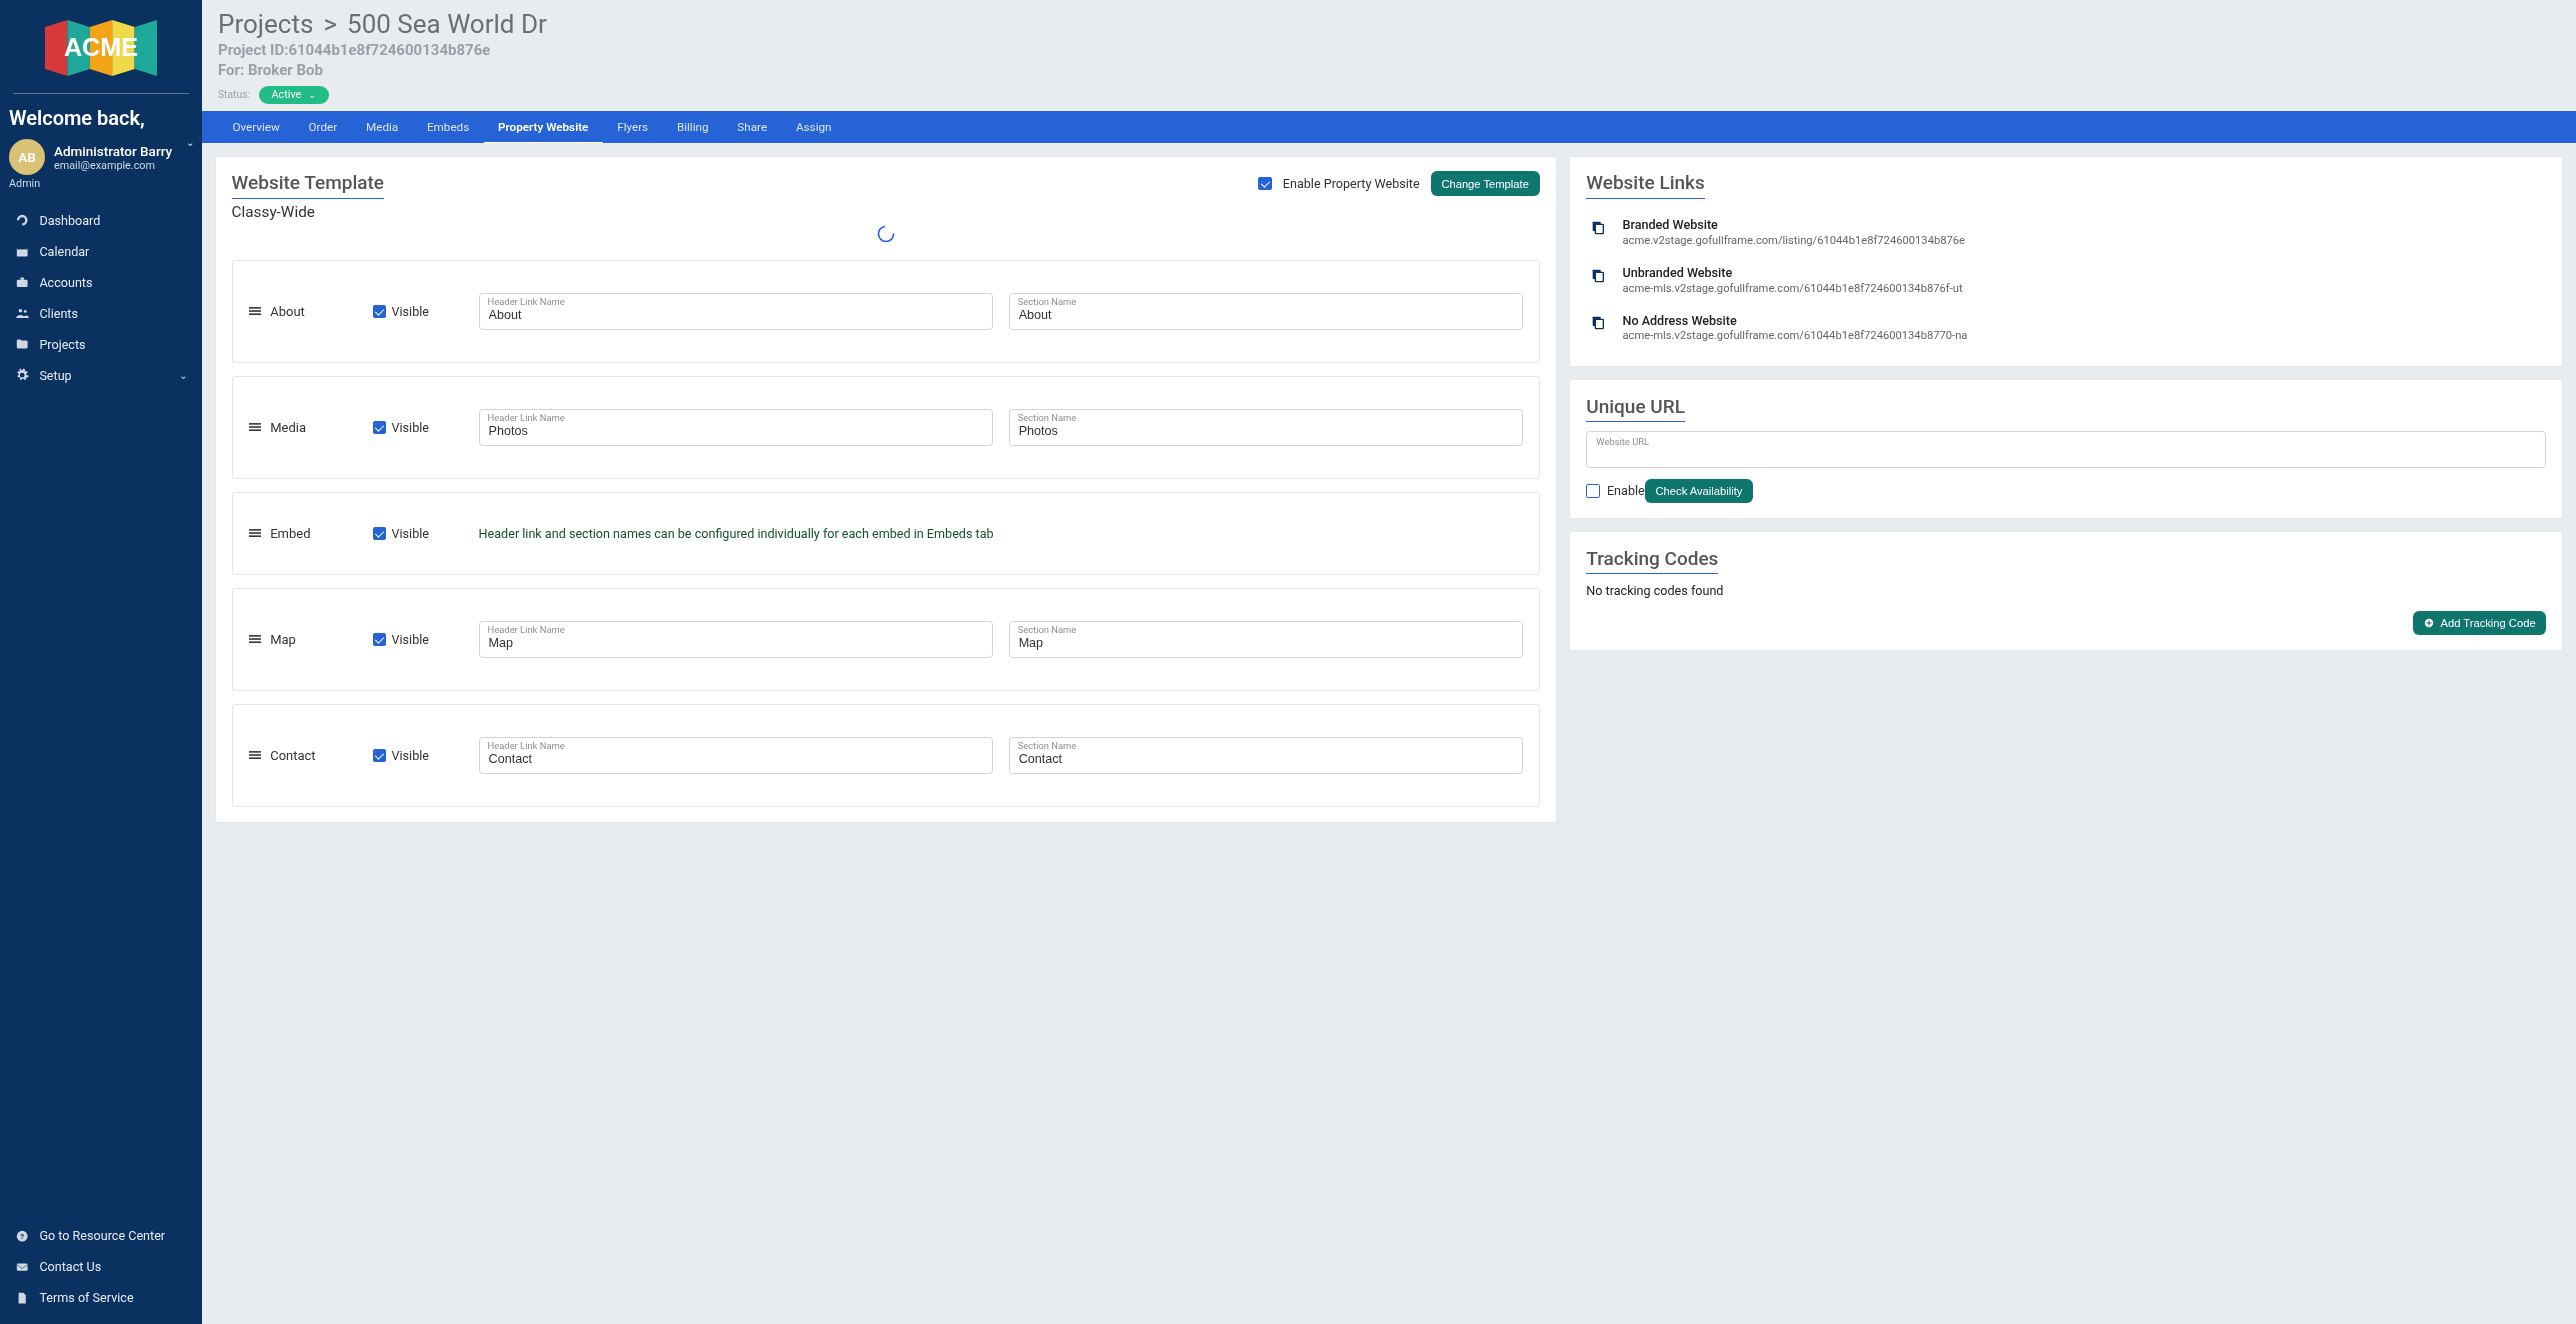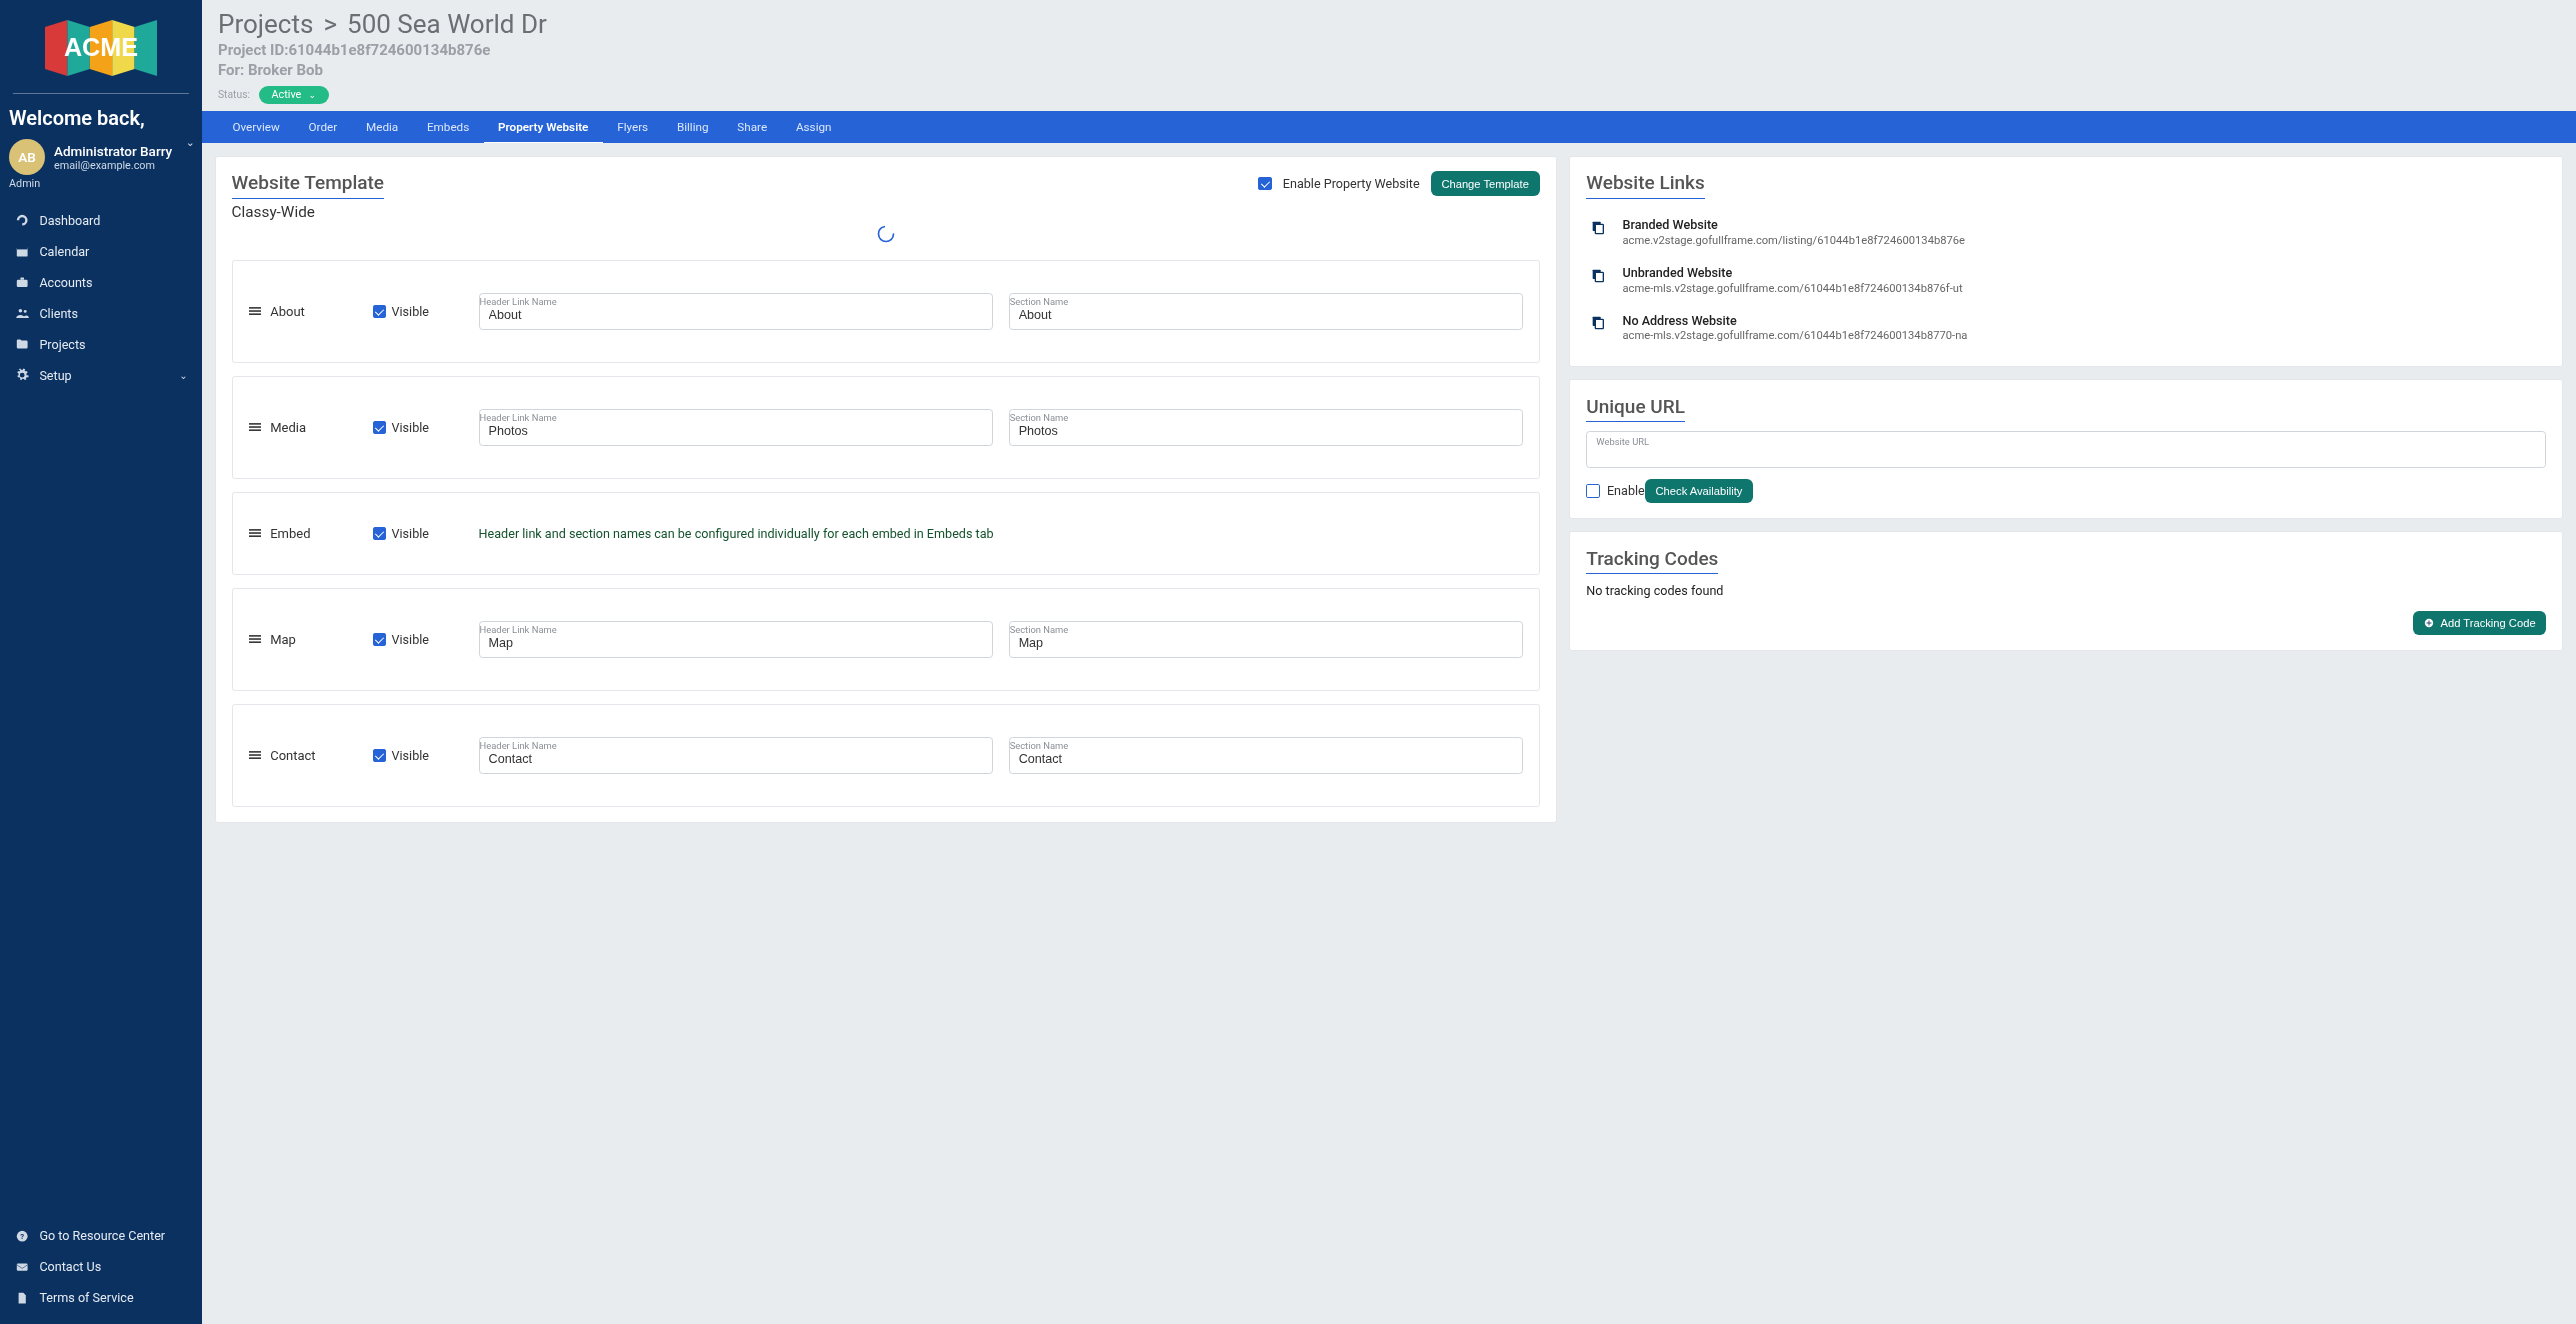--- a/index.html
+++ b/index.html
@@ -127,21 +127,21 @@
   .drag-handle { margin-right: 9px; display: inline-flex; }
   .vis-cell { display: flex; align-items: center; }
   .vis-cell label { margin-left: 5.4px; }
   .field { position: relative; }
   .field input {
     width: 100%; border: 0.9px solid #cfd5db; border-radius: 3.6px;
     padding: 14.4px 9px 7.2px; font-size: 12.6px; color: #333;
     background: #fff;
   }
   .field .float-label {
-    position: absolute; left: 1px; top: 3.6px; font-size: 9.4px; color: #8a8f96;
+    position: absolute; left: 9px; top: 3.6px; font-size: 9.4px; color: #8a8f96;
   }
   .section-note { grid-column: 3 / span 2; color: #14532d; font-size: 12.6px; line-height: 1.35; }
 
   .links-list { margin-top: 9px; }
   .link-item { display: flex; align-items: flex-start; padding: 9px 3.6px; }
   .copy-icon { width: 20px; margin-right: 12.6px; margin-top: 1.8px; display: inline-flex; }
   .link-title { font-size: 12.6px; color: #222; font-weight: 500; }
   .link-url { font-size: 11.2px; color: #666; margin-top: 1.8px; word-break: break-all; }
 
   .url-field { margin-top: 9px; }

